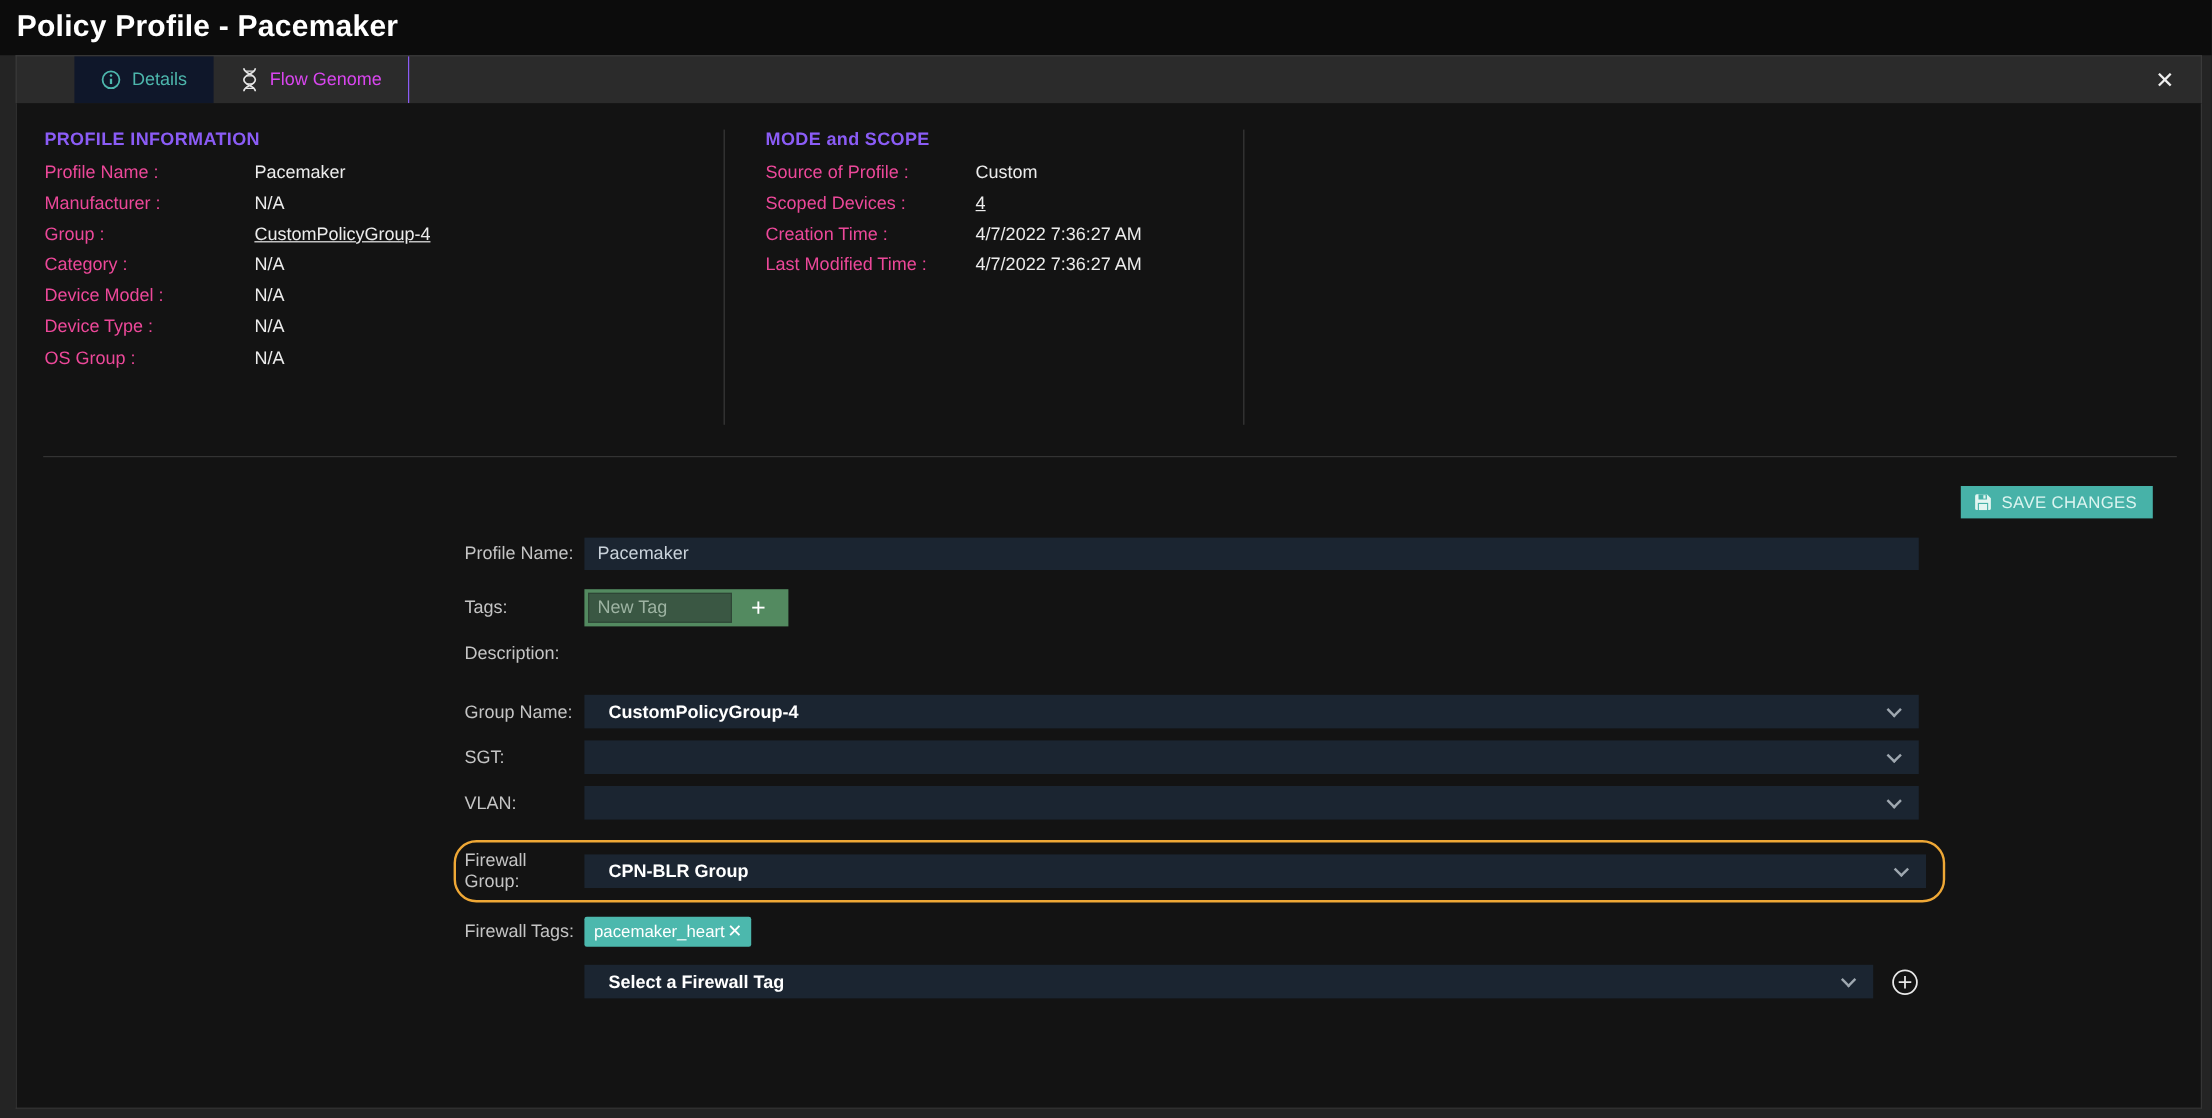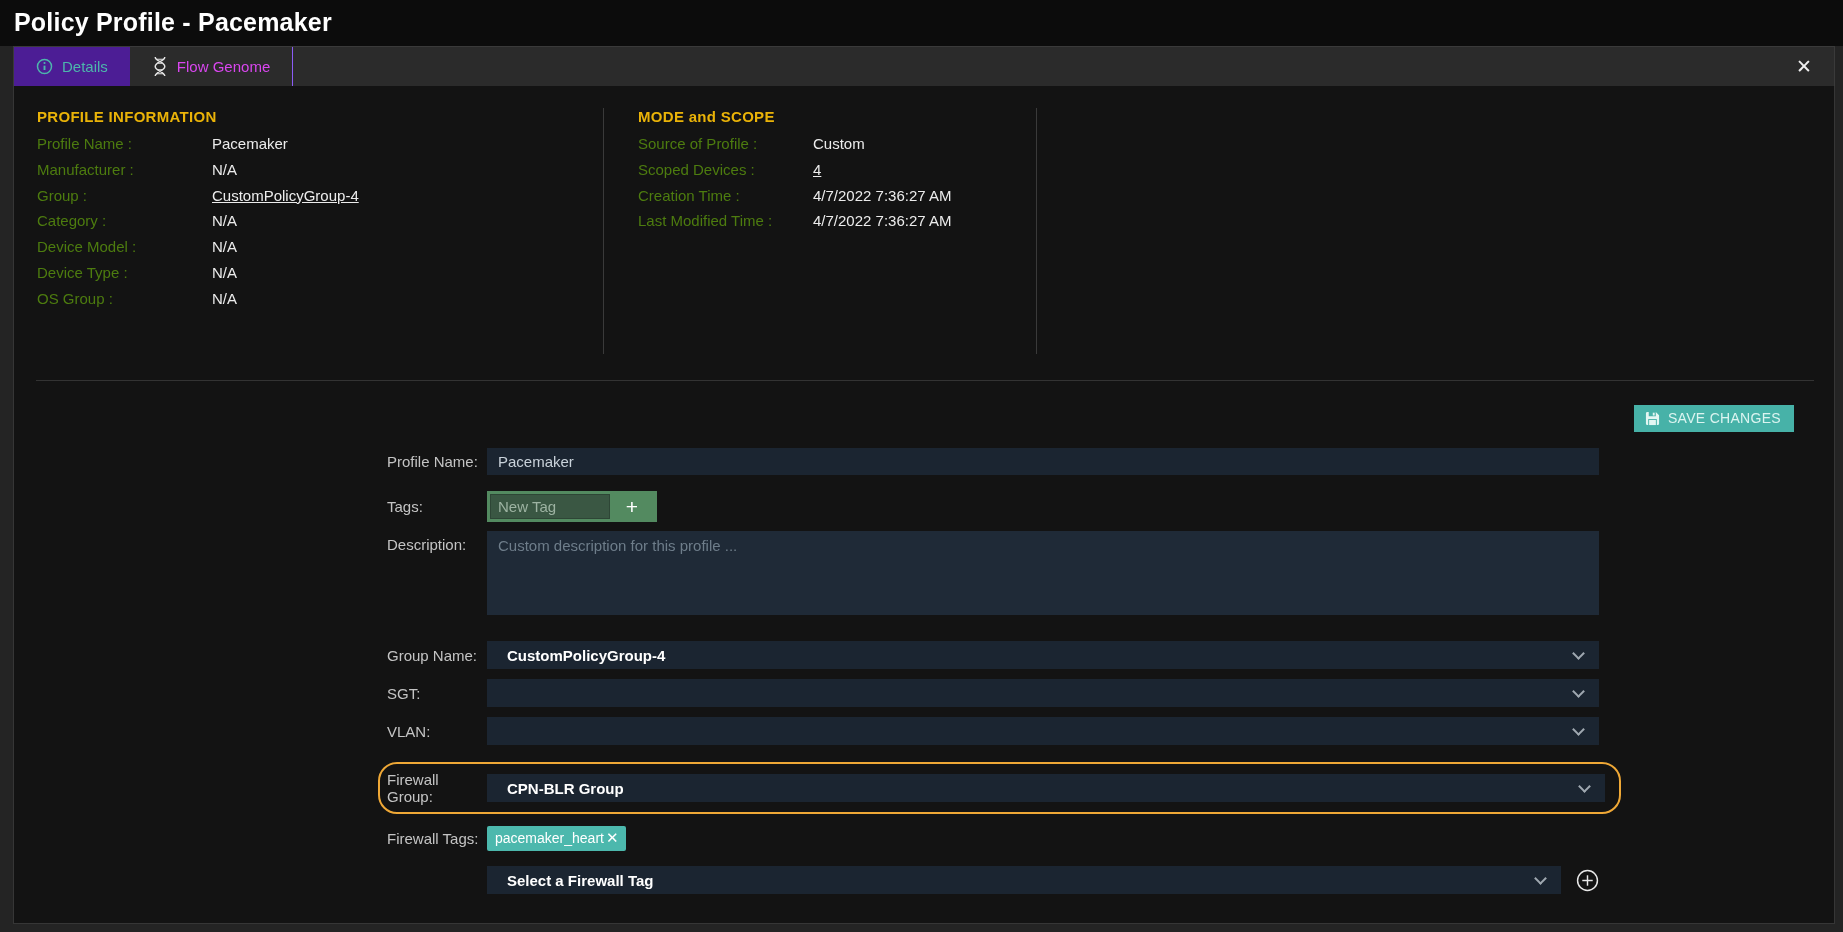--- a/index.html
+++ b/index.html
@@ -7,41 +7,41 @@
     font-family:"Liberation Sans", sans-serif; }
 
   
   .titlebar { position:absolute; left:0; top:0; width:1843px; height:46px; background:#0c0c0c; }
   .titlebar h1 { color:#ffffff; font-size:25px; font-weight:bold; padding:8px 0 0 14px; letter-spacing:.2px; }
 
   
   .tabbar { position:absolute; left:13px; top:46px; width:1822px; height:40px; background:#2b2b2b;
     display:flex; align-items:stretch; border:1px solid #3a3a3a; border-bottom:none; }
   .tab { display:flex; align-items:center; gap:9px; padding:0 22px; font-size:15px; cursor:default; }
-  .tab.active { background:#4c1d95; color:#4db6ac; }
+  .tab.active { background:#0f172a; color:#4db6ac;margin-left:48px; }
   .tab.inactive { background:transparent; color:#d946ef; border-right:1px solid #8b5cf6; }
   .tab .ticon { display:flex; align-items:center; }
   .close-btn { margin-left:auto; color:#f0f0f0; font-size:19px; display:flex; align-items:center;
     padding:0 22px; cursor:default; }
 
   
   .panel { position:absolute; left:13px; top:86px; width:1822px; height:838px; background:#131313;
     border:1px solid #363636; border-top:none; }
 
   
   .info-wrap { position:relative; height:294px; }
-  .sec-title { color:#eab308; font-size:15px; font-weight:bold; margin-bottom:6px; letter-spacing:.3px; }
+  .sec-title { color:#8b5cf6; font-size:15px; font-weight:bold; margin-bottom:6px; letter-spacing:.3px; }
   .icol { position:absolute; top:22px; }
   .icol1 { left:23px; }
   .icol2 { left:624px; }
   .vdiv { position:absolute; top:22px; width:1px; height:246px; background:#3a3a3a; }
   .vdiv1 { left:589px; }
   .vdiv2 { left:1022px; }
   .irow { display:flex; line-height:25.8px; font-size:15px; }
-  .ilabel { width:175px; color:#4d7c0f; }
+  .ilabel { width:175px; color:#ec4899; }
   .ival { color:#ececec; }
   .ival.link { text-decoration:underline; cursor:pointer; }
   .hdiv { position:absolute; left:22px; right:20px; top:294px; height:1px; background:#333333; }
 
   
   .save-row { position:absolute; top:319px; right:40px; }
   .save-btn { display:flex; align-items:center; gap:8px; background:#47b2a8; color:#dbf4f0;
     font-size:14px; font-weight:normal; border:none; padding:5px 13px 6px 11px; letter-spacing:.3px; cursor:pointer; }
 
   
@@ -207,21 +207,20 @@
     <div class="frow row-tags">
       <span class="flabel">Tags:</span>
       <div class="tagbox">
         <input class="tag-input" type="text" placeholder="New Tag" style="">
         <span class="tag-add">+</span>
       </div>
     </div>
 
     <div class="frow row-desc">
       <span class="flabel">Description:</span>
-      <textarea class="desc" placeholder="Custom description for this profile ..." style=""></textarea>
     </div>
 
     <div class="frow row-group">
       <span class="flabel">Group Name:</span>
       <div class="dropdown">
         <span class="dd-val">CustomPolicyGroup-4</span>
         <span class="chev"></span>
       </div>
     </div>
 

